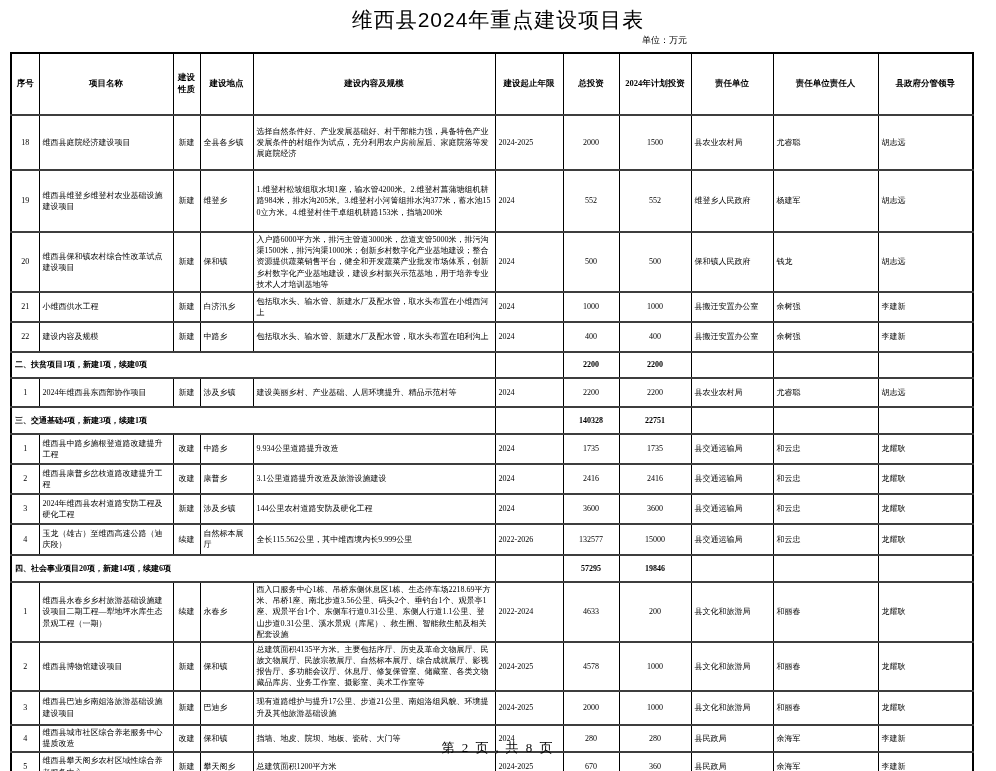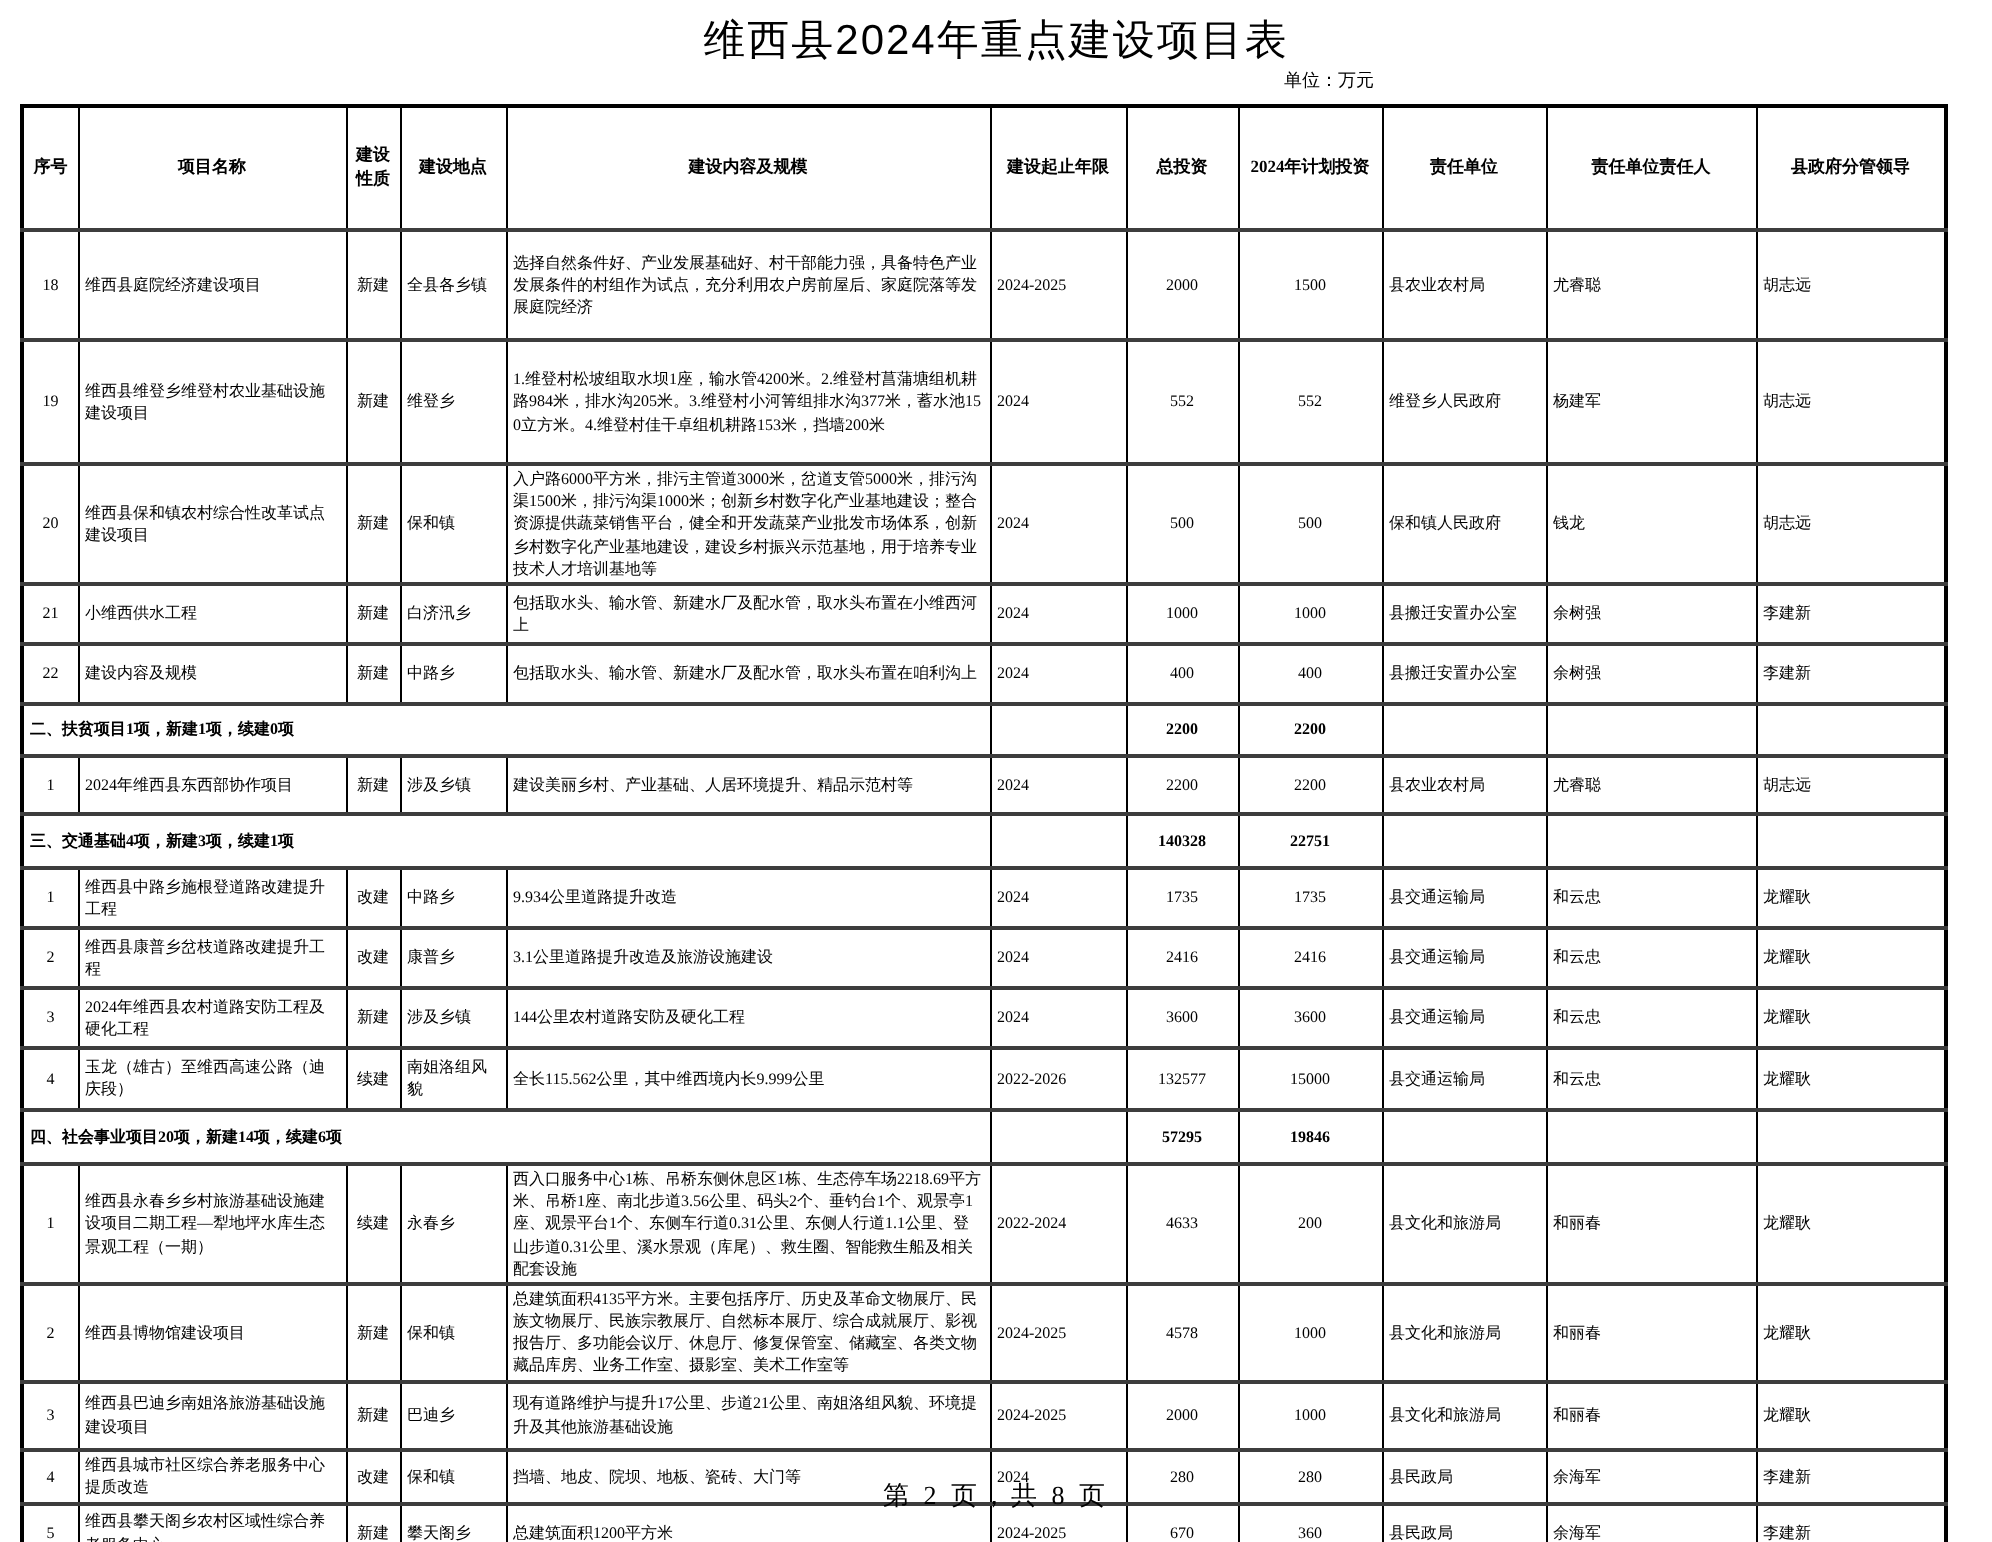--- a/index.html
+++ b/index.html
@@ -250,21 +250,21 @@
         <td class="num">3600</td>
         <td class="num">3600</td>
         <td class="l">县交通运输局</td>
         <td class="l">和云忠</td>
         <td class="l">龙耀耿</td>
       </tr>
       <tr>
         <td class="c">4</td>
         <td class="l">玉龙（雄古）至维西高速公路（迪庆段）</td>
         <td class="c">续建</td>
-        <td class="l">南姐洛组风貌</td>
+        <td class="l">自然标本展厅</td>
         <td class="l">全长115.562公里，其中维西境内长9.999公里</td>
         <td class="l">2022-2026</td>
         <td class="num">132577</td>
         <td class="num">15000</td>
         <td class="l">县交通运输局</td>
         <td class="l">和云忠</td>
         <td class="l">龙耀耿</td>
       </tr>
       <tr>
         <td class="sec-label" colspan="5">四、社会事业项目20项，新建14项，续建6项</td>

